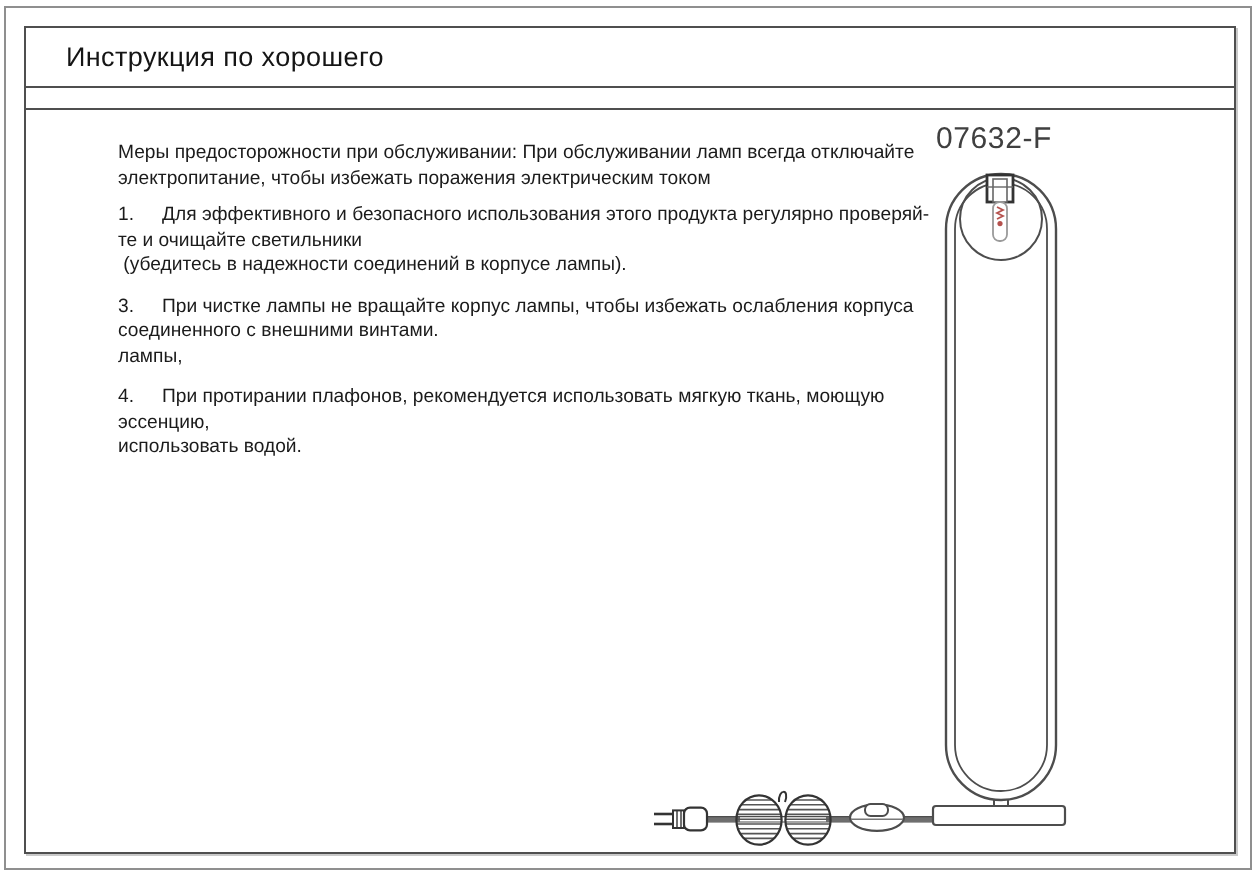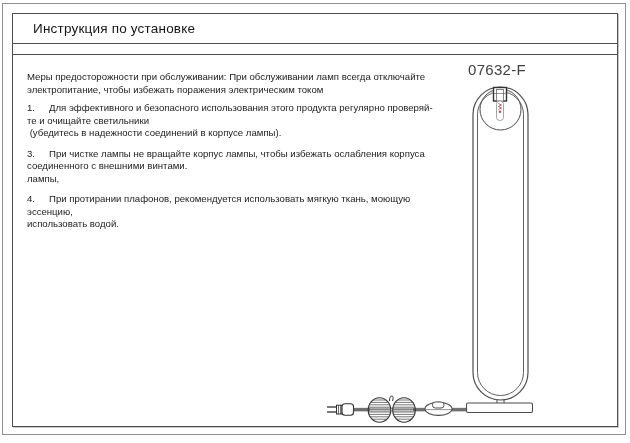--- a/index.html
+++ b/index.html
@@ -25,39 +25,39 @@
     white-space:pre; letter-spacing:0.2px;
   }
   .subtitle-band {
     position:absolute; left:0; top:30px; width:100%; height:10px;
     border-bottom:1px solid #4f4f4f;
   }
   .content {
     position:absolute; left:14px; top:57px; width:575px;
     font-size:9.6px; line-height:12.5px; color:#1b1b1b;
   }
-  .content .line { white-space:pre; }
+  .content .line { white-space:pre;margin-left:32px; }
   .intro { margin-bottom:6px; }
   .item { margin-bottom:8px; }
   .item .num { display:inline-block; width:22px; }
   .model-number {
     position:absolute; left:468px; top:61px; font-size:15px; color:#404040;
     letter-spacing:0.3px; white-space:pre;
   }
   .lamp-figure { position:absolute; left:320px; top:80px; }
 </style>
 </head>
 <body>
 
 <div class="page">
   <div class="outer-frame">
     <div class="inner-frame">
 
       <div class="title-row">
-        <div class="title-text">Инструкция по установке</div>
+        <div class="title-text">Инструкция по хорошего</div>
       </div>
       <div class="subtitle-band"></div>
 
       <div class="content">
         <div class="intro">
             <div class="line">Меры предосторожности при обслуживании: При обслуживании ламп всегда отключайте</div>
             <div class="line">электропитание, чтобы избежать поражения электрическим током</div>
           </div>
         <div>
             <div class="item">

